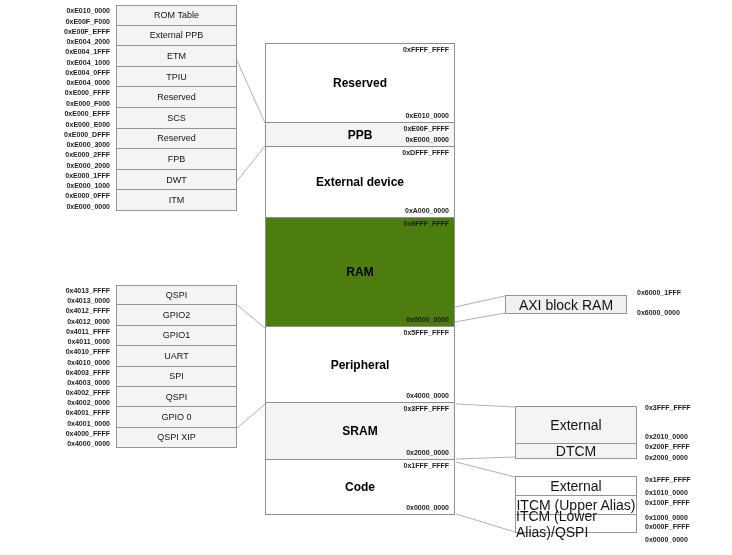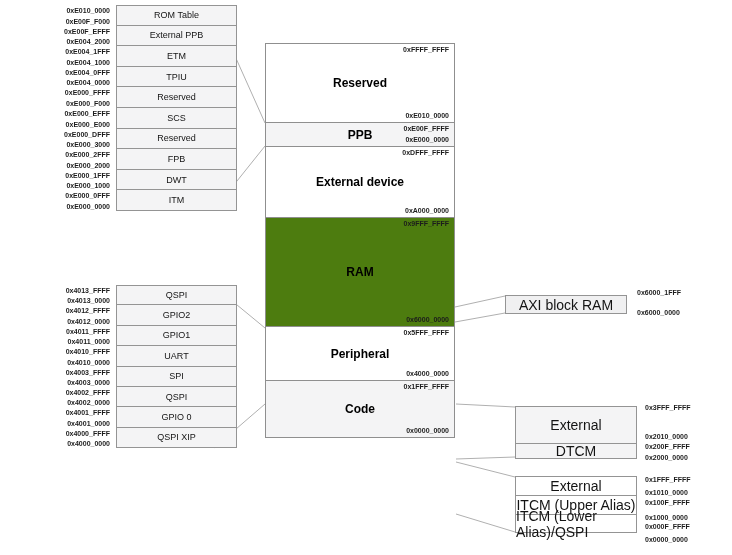--- a/index.html
+++ b/index.html
@@ -28,21 +28,21 @@
   .region{position:relative;border:1px solid #8f8f8f;background:#ffffff;
     display:flex;align-items:center;justify-content:center;box-sizing:border-box;}
   .region + .region{margin-top:-1px;}
   .region .rlabel{font-weight:bold;font-size:12px;color:#000;}
   .region .addr-top{position:absolute;top:2px;right:5px;}
   .region .addr-bottom{position:absolute;bottom:2px;right:5px;}
   .region:nth-child(1){height:80px;}
   .region:nth-child(2){height:25px;background:#f4f4f5;}
   .region:nth-child(3){height:72px;}
   .region:nth-child(4){height:110px;background:#4d7c0f;}
-  .region:nth-child(5){height:55px;}
+  .region:nth-child(5){height:77px;}
   .region:nth-child(6){height:58px;background:#f4f4f5;}
   .region:nth-child(7){height:56px;}
 
   
   .detail-box{position:absolute;display:flex;flex-direction:column;}
   .drow{border:1px solid #949494;box-sizing:border-box;display:flex;align-items:center;
     justify-content:center;font-size:14px;color:#141414;background:#ffffff;}
   .drow + .drow{margin-top:-1px;}
   #axi-box{left:505px;top:295px;width:122px;}
   #axi-box .drow{height:19px;background:#f0f0f1;}
@@ -272,20 +272,25 @@
       <span class="rlabel">RAM</span>
       <span class="addr addr-top">0x9FFF_FFFF</span>
       <span class="addr addr-bottom">0x6000_0000</span>
     </div>
     <div class="region">
       <span class="rlabel">Peripheral</span>
       <span class="addr addr-top">0x5FFF_FFFF</span>
       <span class="addr addr-bottom">0x4000_0000</span>
     </div>
     <div class="region">
+      <span class="rlabel">SRAM</span>
+      <span class="addr addr-top">0x3FFF_FFFF</span>
+      <span class="addr addr-bottom">0x2000_0000</span>
+    </div>
+    <div class="region">
       <span class="rlabel">Code</span>
       <span class="addr addr-top">0x1FFF_FFFF</span>
       <span class="addr addr-bottom">0x0000_0000</span>
     </div>
   </div>
 
   <div class="detail-box" id="axi-box">
     <div class="drow">
         <span>AXI block RAM</span>
       </div>

